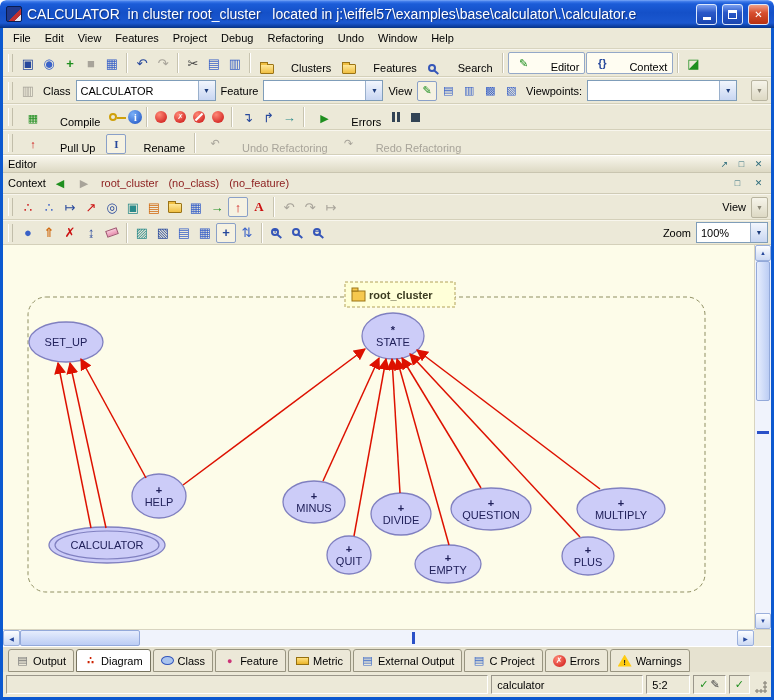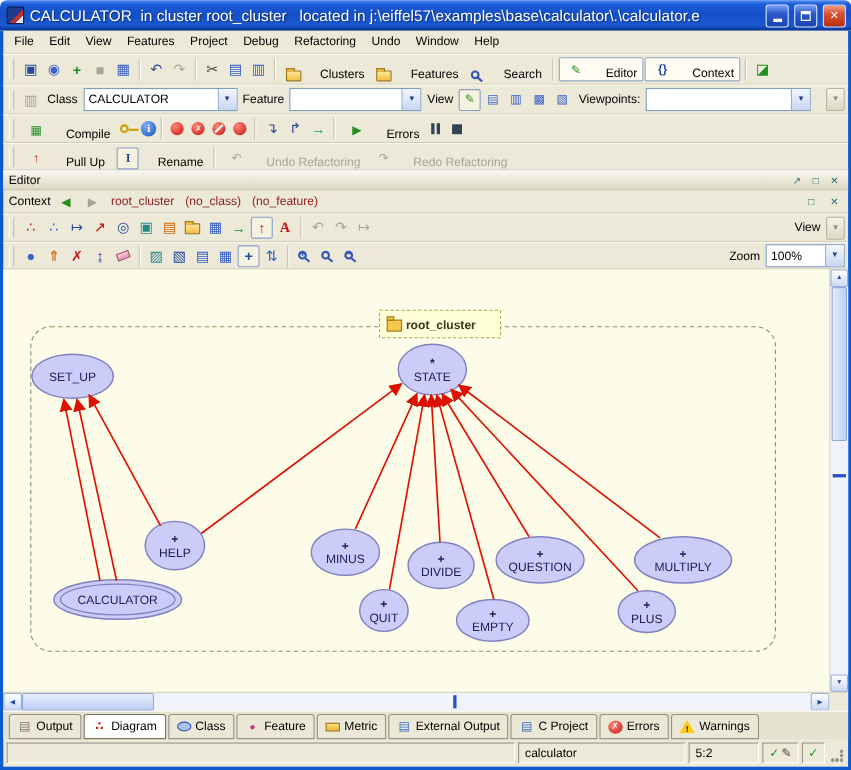--- a/index.html
+++ b/index.html
@@ -84,21 +84,21 @@
 .ti-diagram{color:#cc2200;font-weight:bold}
 .ti-class{width:13px;height:9px;border:1px solid #3355bb;border-radius:50%;background:#aac4ee}
 .ti-feature{color:#cc3377;font-size:9px}
 .ti-metric{width:13px;height:8px;background:linear-gradient(#ffe080,#eab52a);border:1px solid #96700f}
 .ti-external-output,.ti-c-output{color:#3a68c8}
 .ti-errors{width:12px;height:12px;border-radius:50%;background:radial-gradient(circle at 35% 30%,#ff8876,#cc1111);color:#fff;font-size:8px;font-weight:bold}
 .ti-warnings{width:14px;height:12px;background:#ffcc11;clip-path:polygon(50% 0,100% 100%,0 100%);display:flex;align-items:flex-end;justify-content:center;font-size:8px;font-weight:bold;color:#222}
 .statusbar{flex:0 0 25px;display:flex;align-items:center;gap:3px;padding:2px 3px}
 .sbox{height:19px;border:1px solid;border-color:#9a968a #fff #fff #9a968a;display:flex;align-items:center;gap:2px;padding:0 5px;background:#ECE9D8;white-space:nowrap}
 .sbox.grow{flex:1}
-.w-cal{width:152px}.w-pos{width:64px}
+.w-cal{width:152px}.w-pos{width:44px}
 .corner{width:15px;height:19px;background:
  radial-gradient(circle at 12px 16px,#9a968a 1.5px,transparent 1.8px),
  radial-gradient(circle at 8px 16px,#9a968a 1.5px,transparent 1.8px),
  radial-gradient(circle at 12px 12px,#9a968a 1.5px,transparent 1.8px),
  radial-gradient(circle at 4px 16px,#9a968a 1.5px,transparent 1.8px),
  radial-gradient(circle at 12px 8px,#9a968a 1.5px,transparent 1.8px)}
 </style>
 </head>
 <body>
 

